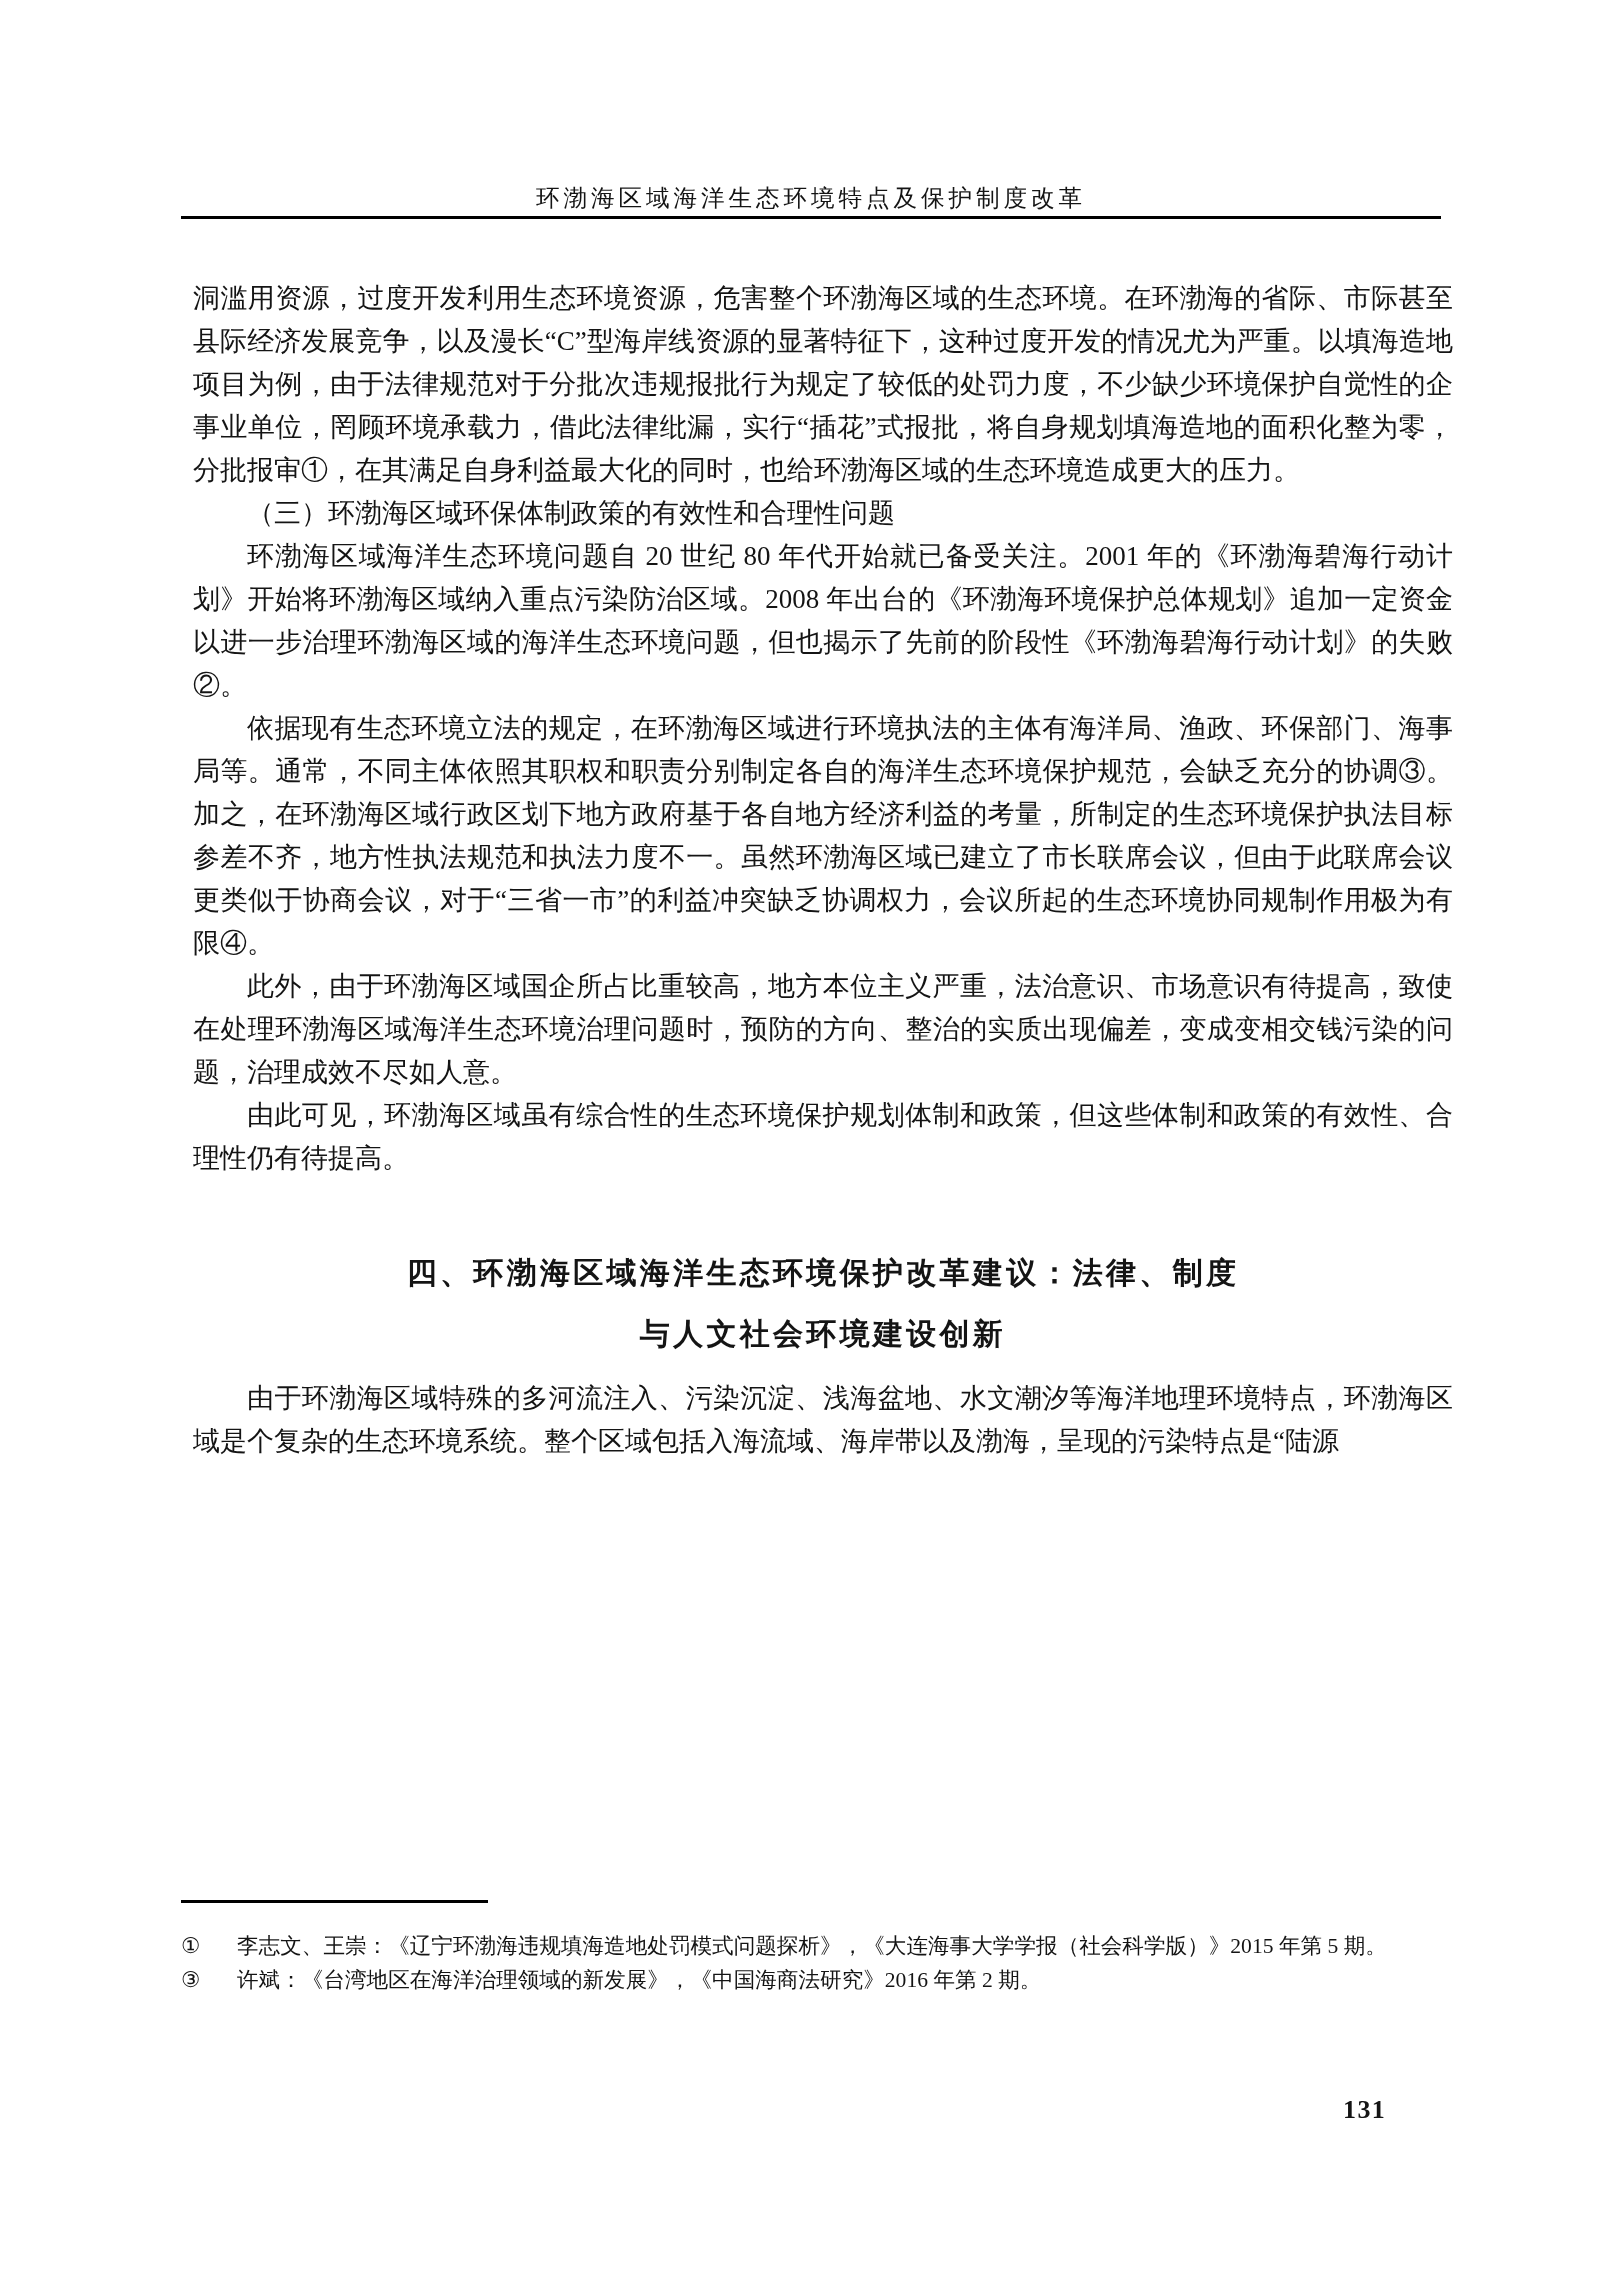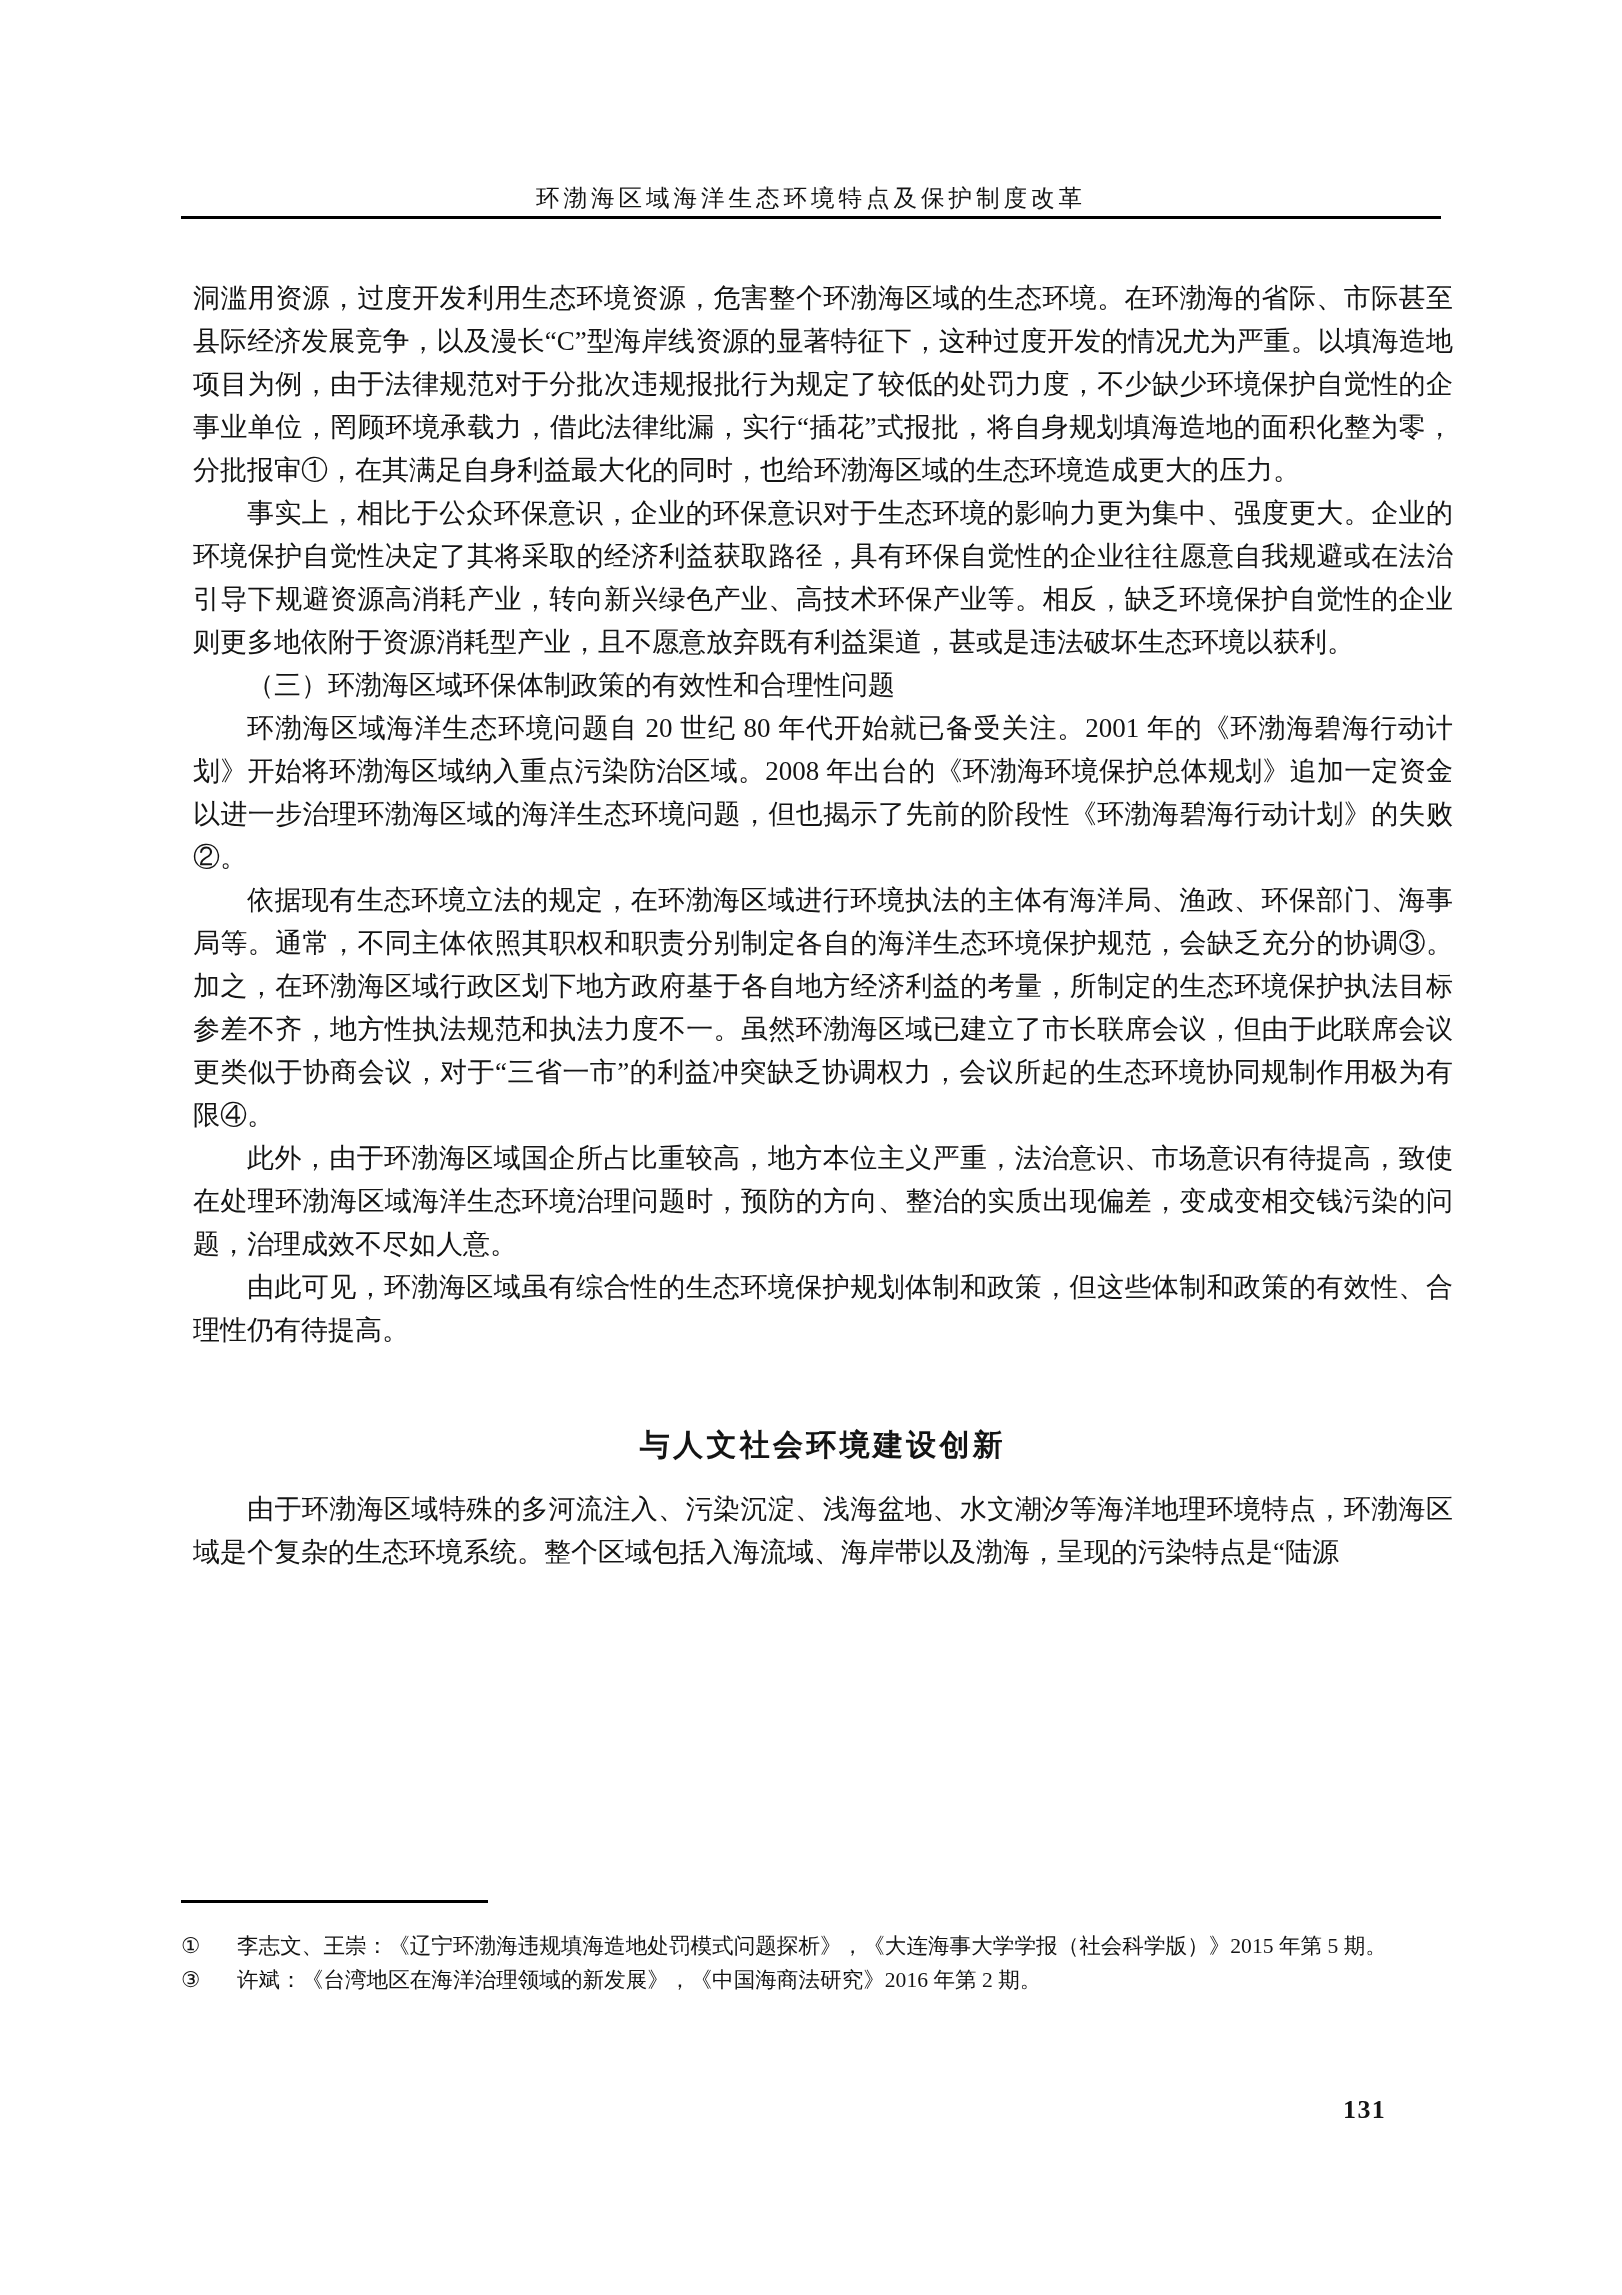--- a/index.html
+++ b/index.html
@@ -94,27 +94,27 @@
 <body>
 
 <div class="page">
 
   <div class="running-head">环渤海区域海洋生态环境特点及保护制度改革</div>
 
   <div class="head-rule"></div>
 
   <div class="content">
     <p class="para no-indent">洞滥用资源，过度开发利用生态环境资源，危害整个环渤海区域的生态环境。在环渤海的省际、市际甚至县际经济发展竞争，以及漫长“C”型海岸线资源的显著特征下，这种过度开发的情况尤为严重。以填海造地项目为例，由于法律规范对于分批次违规报批行为规定了较低的处罚力度，不少缺少环境保护自觉性的企事业单位，罔顾环境承载力，借此法律纰漏，实行“插花”式报批，将自身规划填海造地的面积化整为零，分批报审①，在其满足自身利益最大化的同时，也给环渤海区域的生态环境造成更大的压力。</p>
-    <p class="para">事实上，相比于公众环保意识，企业的环保意识对于生态环境的影响力更为集中、强度更大。企业的环境保护自觉性决定了其将采取的经济利益获取路径，具有环保自觉性的企业往往愿意自我规避或在法治引导下规避资源高消耗产业，转向新兴绿色产业、高技术环保产业等。相反，缺乏环境保护自觉性的企业则更多地依附于资源消耗型产业，且不愿意放弃既有利益渠道，甚或是违法破坏生态环境以获利。</p>
     <p class="para subhead">（三）环渤海区域环保体制政策的有效性和合理性问题</p>
     <p class="para">环渤海区域海洋生态环境问题自 20 世纪 80 年代开始就已备受关注。2001 年的《环渤海碧海行动计划》开始将环渤海区域纳入重点污染防治区域。2008 年出台的《环渤海环境保护总体规划》追加一定资金以进一步治理环渤海区域的海洋生态环境问题，但也揭示了先前的阶段性《环渤海碧海行动计划》的失败②。</p>
     <p class="para">依据现有生态环境立法的规定，在环渤海区域进行环境执法的主体有海洋局、渔政、环保部门、海事局等。通常，不同主体依照其职权和职责分别制定各自的海洋生态环境保护规范，会缺乏充分的协调③。加之，在环渤海区域行政区划下地方政府基于各自地方经济利益的考量，所制定的生态环境保护执法目标参差不齐，地方性执法规范和执法力度不一。虽然环渤海区域已建立了市长联席会议，但由于此联席会议更类似于协商会议，对于“三省一市”的利益冲突缺乏协调权力，会议所起的生态环境协同规制作用极为有限④。</p>
     <p class="para">此外，由于环渤海区域国企所占比重较高，地方本位主义严重，法治意识、市场意识有待提高，致使在处理环渤海区域海洋生态环境治理问题时，预防的方向、整治的实质出现偏差，变成变相交钱污染的问题，治理成效不尽如人意。</p>
     <p class="para">由此可见，环渤海区域虽有综合性的生态环境保护规划体制和政策，但这些体制和政策的有效性、合理性仍有待提高。</p>
     <div class="section-head">
+      <span class="sh-line">四、环渤海区域海洋生态环境保护改革建议：法律、制度</span>
       <span class="sh-line">与人文社会环境建设创新</span>
     </div>
     <p class="para">由于环渤海区域特殊的多河流注入、污染沉淀、浅海盆地、水文潮汐等海洋地理环境特点，环渤海区域是个复杂的生态环境系统。整个区域包括入海流域、海岸带以及渤海，呈现的污染特点是“陆源</p>
   </div>
 
   <div class="footnotes">
     <div class="fn-rule"></div>
     <div class="fn-row">
       <span class="fn-marker">①</span><span class="fn-text">李志文、王崇：《辽宁环渤海违规填海造地处罚模式问题探析》，《大连海事大学学报（社会科学版）》2015 年第 5 期。</span>
     </div>

